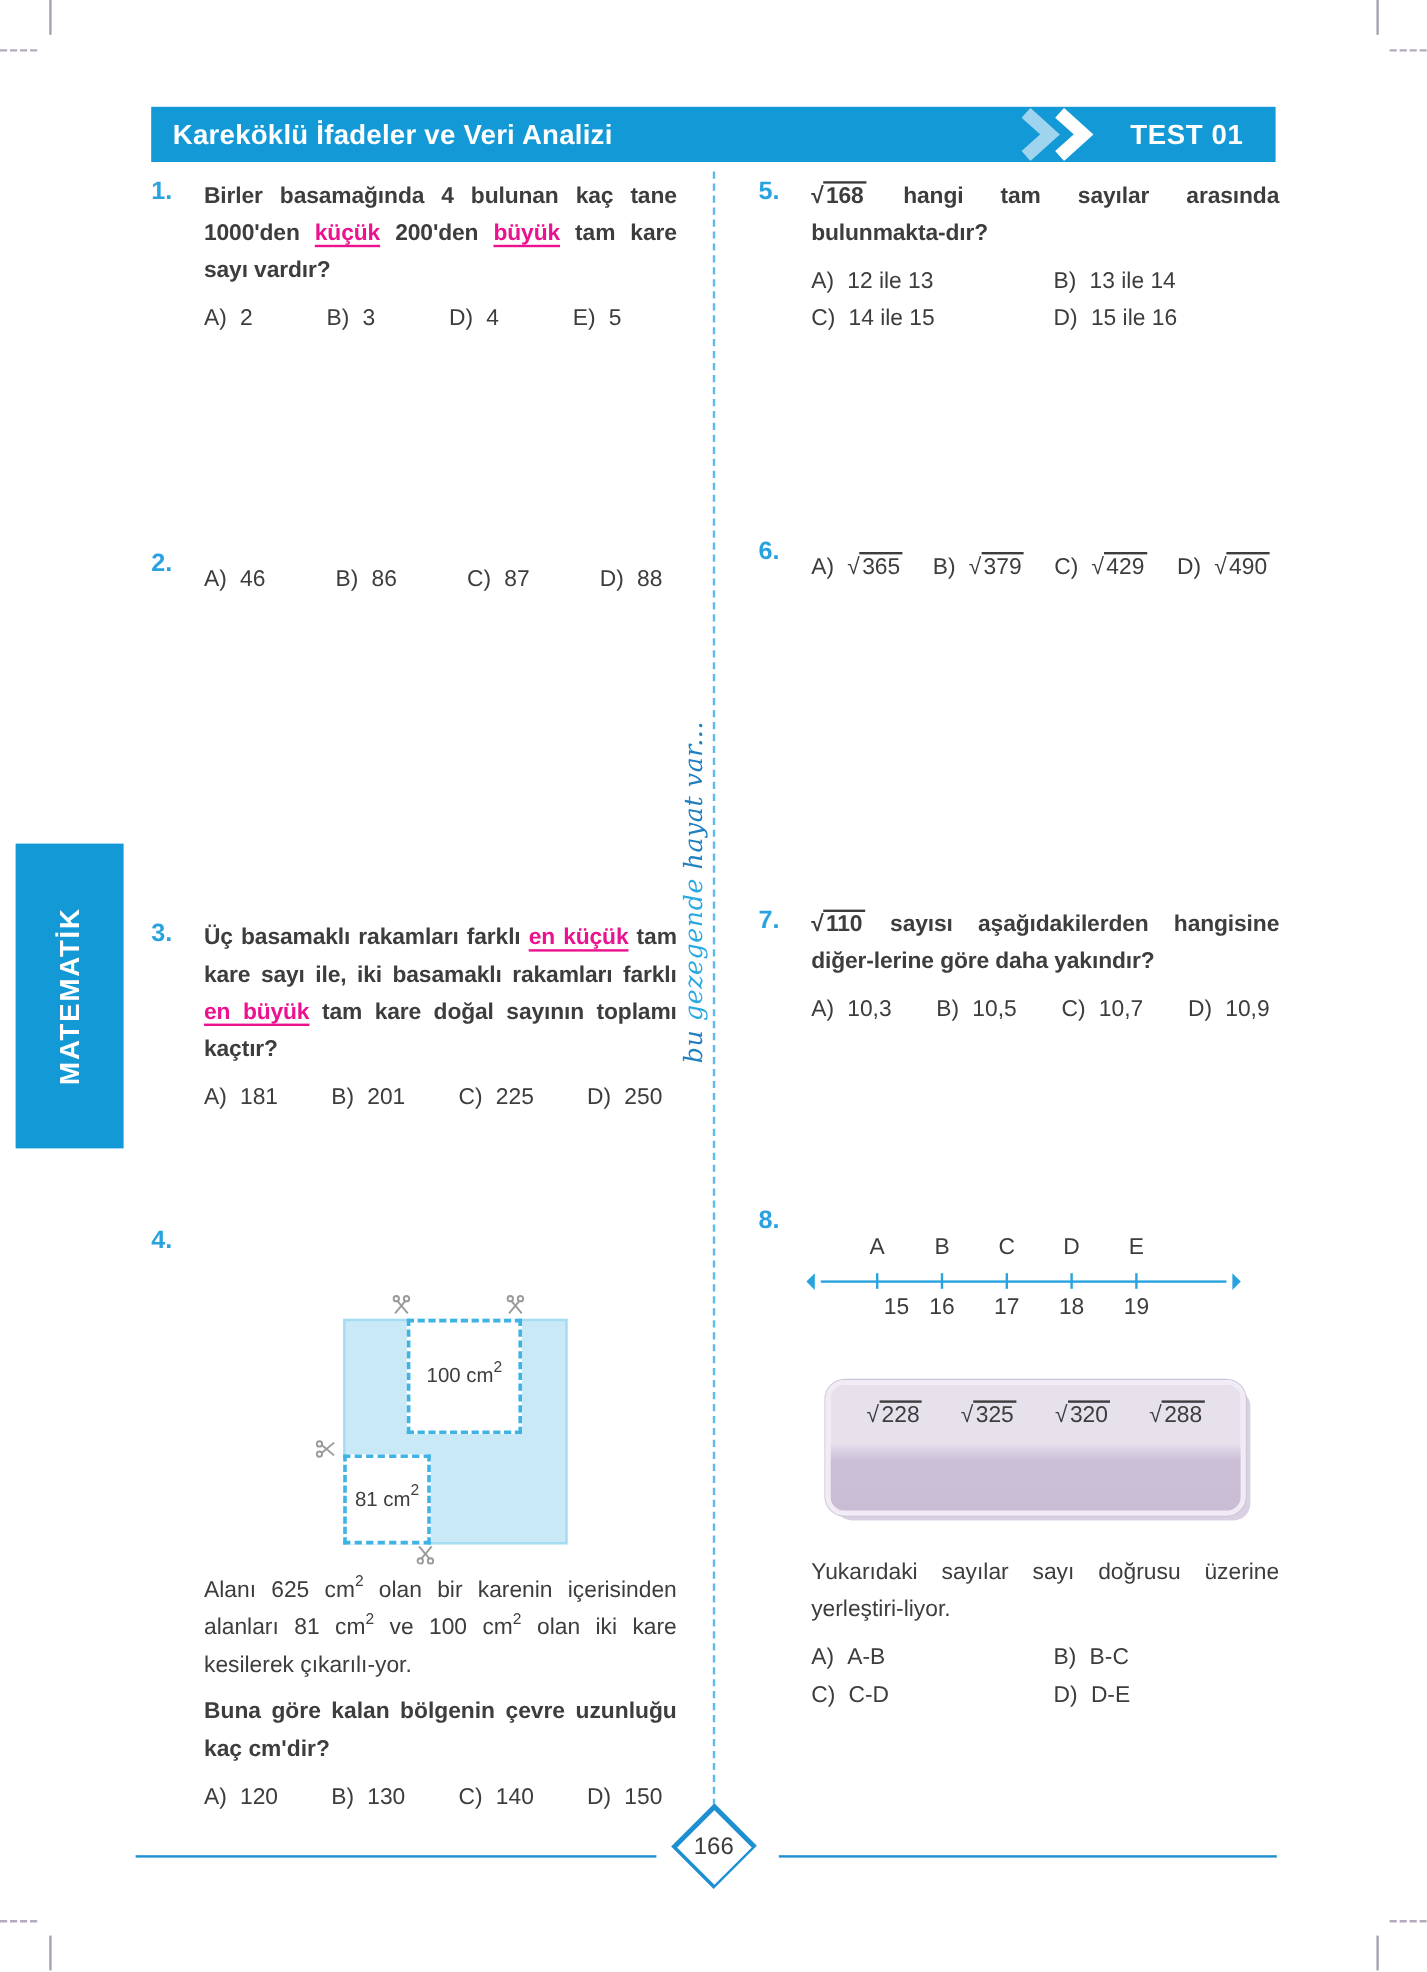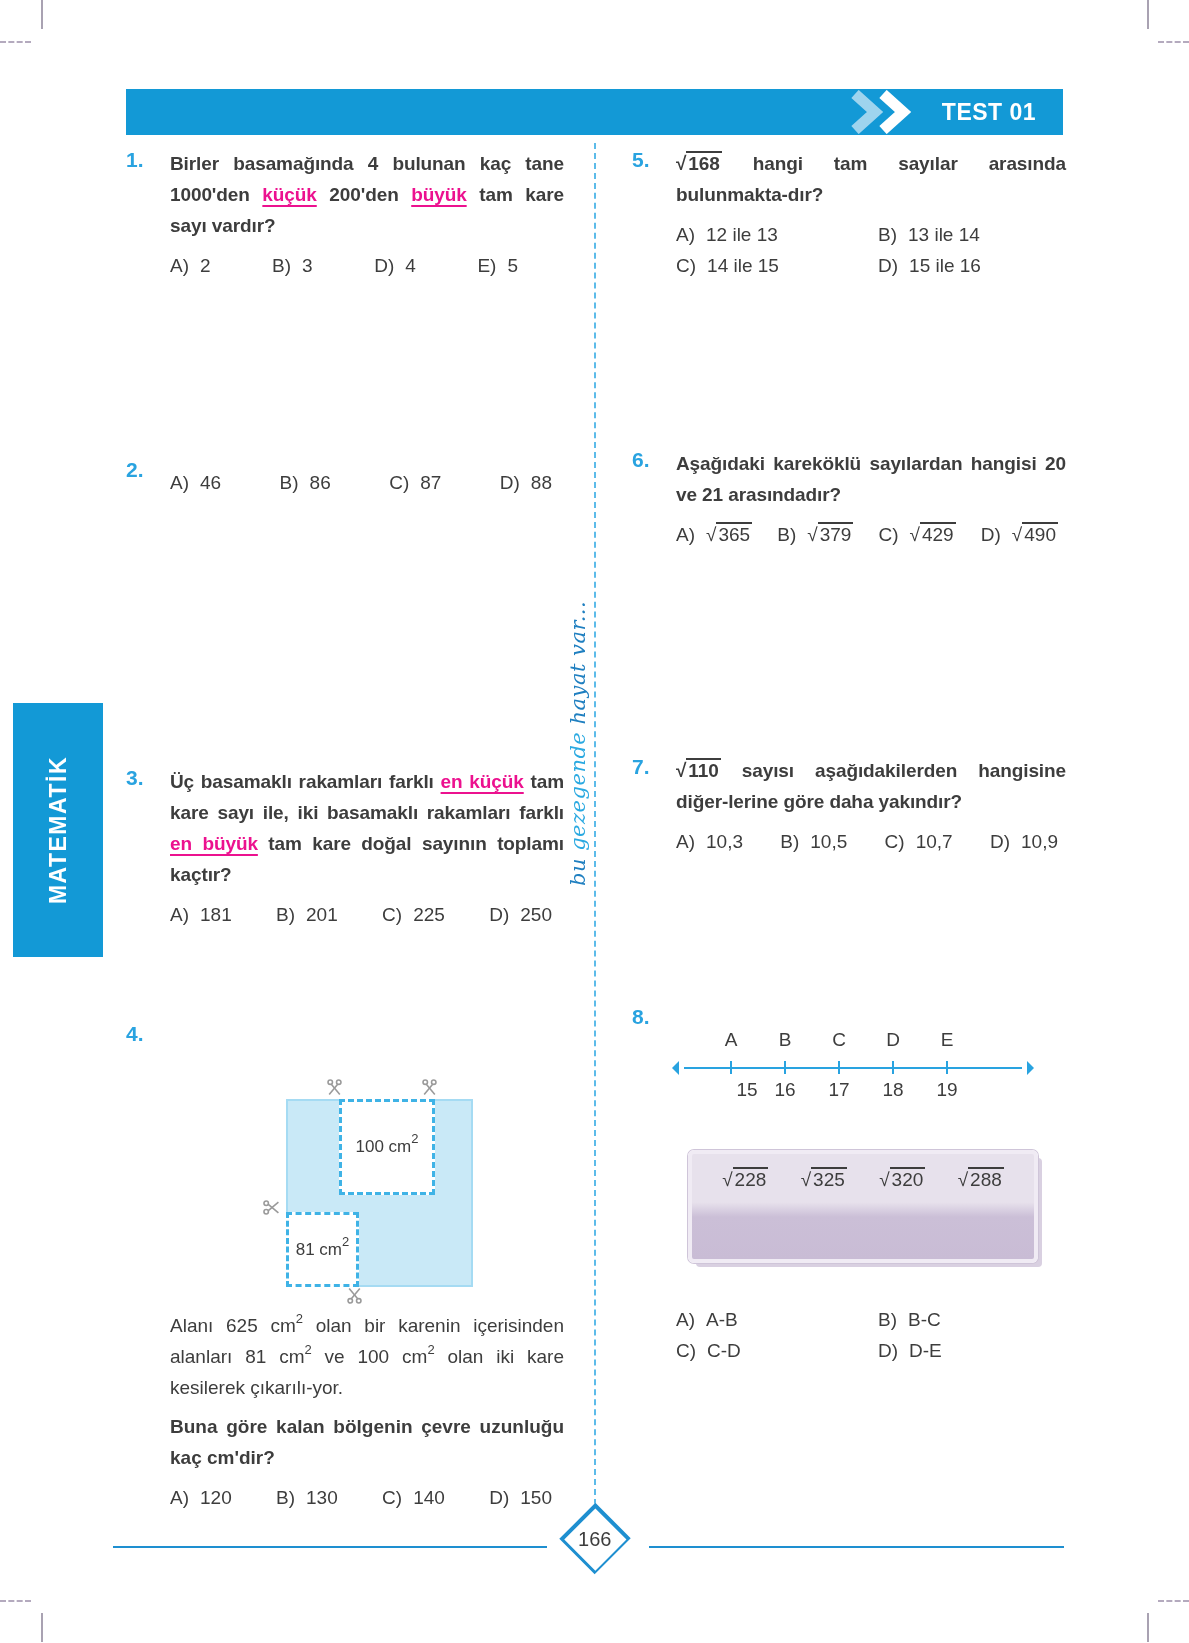--- a/index.html
+++ b/index.html
@@ -69,21 +69,21 @@
   .nl-letters span{top:2px}
   .nl-letters span:nth-child(1){left:54px}.nl-letters span:nth-child(2){left:108px}
   .nl-letters span:nth-child(3){left:162px}.nl-letters span:nth-child(4){left:216px}
   .nl-letters span:nth-child(5){left:270px}
   .nl-values span{top:52px}
   .nl-values span:nth-child(1){left:70px}.nl-values span:nth-child(2){left:108px}
   .nl-values span:nth-child(3){left:162px}.nl-values span:nth-child(4){left:216px}
   .nl-values span:nth-child(5){left:270px}
   
   .sqrt-box{position:absolute;left:56px;top:145px;width:350px;height:113px;box-sizing:border-box;
-            border-radius:6px;border:4px solid #f0ebf4;
+            border-radius:16px;border:4px solid #f0ebf4;
             background:linear-gradient(#e7e1ec 0 46%,#cbbfd7 60%,#c9bcd5);
             box-shadow:0 0 0 1px #cfc5d9, 6px 6px 0 -2px #d9d0e1}
   .box-row{display:flex;height:50%;align-items:center;justify-content:space-around;padding:0 14px;
            font-size:19px}
   .q8 .qtexts{padding-top:290px}
   .q8 .qtexts .para{margin-bottom:9px}
   
   .rule{position:absolute;top:1546px;height:2px;background:#1e8fd0}
   .diamond{position:absolute;left:570px;top:1513px;width:44px;height:44px;background:#fff;
            border:3px solid #1e8fd0;border-width:4px 2px 3px 4px;transform:rotate(45deg);
@@ -96,20 +96,21 @@
 <div class="cm cm-v" style="left:41px;top:0"></div>
 <div class="cm cm-h" style="left:0;top:41px"></div>
 <div class="cm cm-v" style="left:1147px;top:0"></div>
 <div class="cm cm-h" style="left:1158px;top:41px"></div>
 <div class="cm cm-v" style="left:1147px;top:1613px"></div>
 <div class="cm cm-h" style="left:1158px;top:1600px"></div>
 <div class="cm cm-v" style="left:41px;top:1613px"></div>
 <div class="cm cm-h" style="left:0;top:1600px"></div>
 
 <header class="hdr">
+  <div class="hdr-title">Kareköklü İfadeler ve Veri Analizi</div>
   <svg class="hdr-chev" width="66" height="44" viewBox="0 0 66 44">
     <polyline points="6,4 26,22 6,40" fill="none" stroke="#9ed4ee" stroke-width="11"></polyline>
     <polyline points="34,4 54,22 34,40" fill="none" stroke="#ffffff" stroke-width="11"></polyline>
   </svg>
   <div class="hdr-badge">TEST 01</div>
 </header>
 
 <div class="tab">
   <span>MATEMATİK</span>
 </div>
@@ -278,21 +279,20 @@
           <span class="opt-label">D)</span>
           <span class="opt-text"><span>15 ile 16</span></span>
         </div>
       </div>
   </div>
 </section>
 
 <section class="q" style="left:632px;top:448px;width:434px">
   <div class="qnum">6.</div>
   <div class="qbody">
-    <p class="stem"><span>Aşağıdaki kareköklü sayılardan hangisi 20 ve 21 arasındadır?</span></p>
     <div class="opts row4">
         <div class="opt">
           <span class="opt-label">A)</span>
           <span class="opt-text"><span class="rad">√<span class="radnum">365</span></span></span>
         </div>
         <div class="opt">
           <span class="opt-label">B)</span>
           <span class="opt-text"><span class="rad">√<span class="radnum">379</span></span></span>
         </div>
         <div class="opt">
@@ -358,20 +358,21 @@
   </div>
   <div class="sqrt-box">
     <div class="box-row">
         <span class="box-cell"><span class="rad">√<span class="radnum">228</span></span></span>
         <span class="box-cell"><span class="rad">√<span class="radnum">325</span></span></span>
         <span class="box-cell"><span class="rad">√<span class="radnum">320</span></span></span>
         <span class="box-cell"><span class="rad">√<span class="radnum">288</span></span></span>
       </div>
   </div>
   <div class="qbody qtexts">
+    <p class="para"><span>Yukarıdaki sayılar sayı doğrusu üzerine yerleştiri-liyor.</span></p>
     <div class="opts grid2">
         <div class="opt">
           <span class="opt-label">A)</span>
           <span class="opt-text"><span>A-B</span></span>
         </div>
         <div class="opt">
           <span class="opt-label">B)</span>
           <span class="opt-text"><span>B-C</span></span>
         </div>
         <div class="opt">

